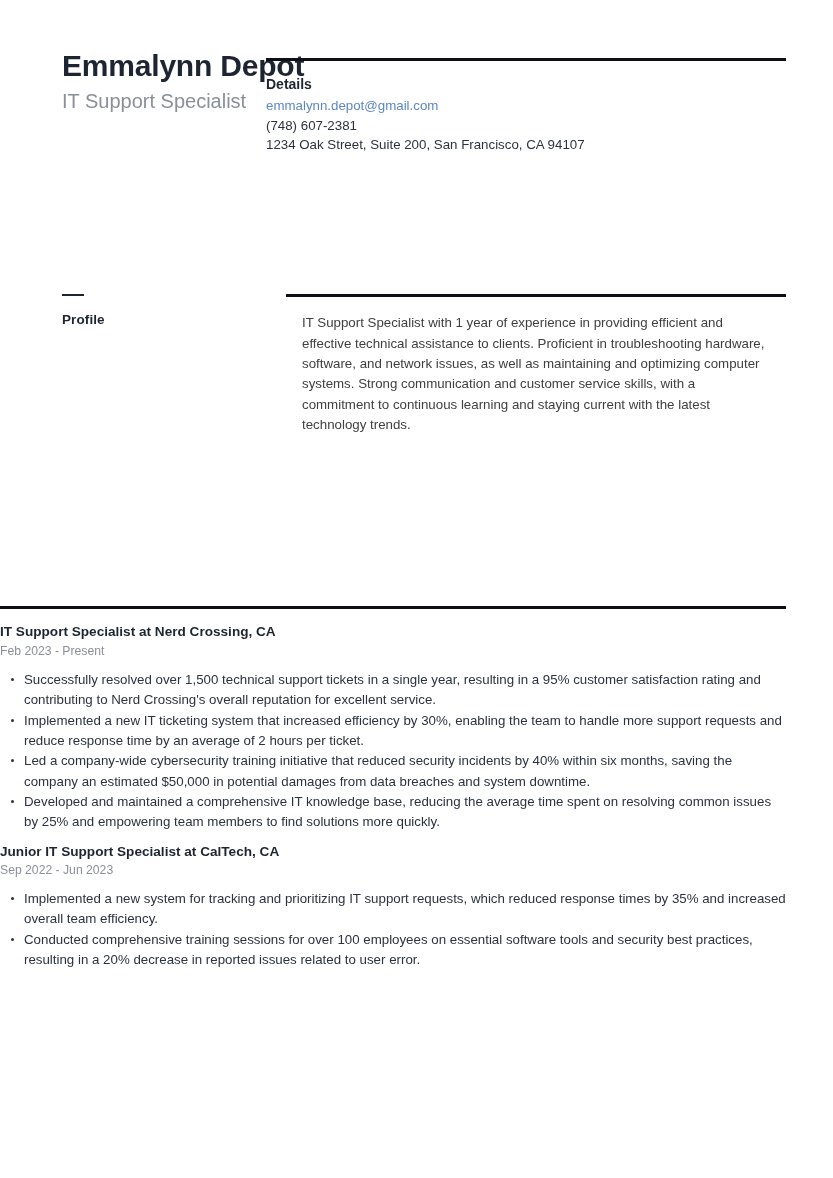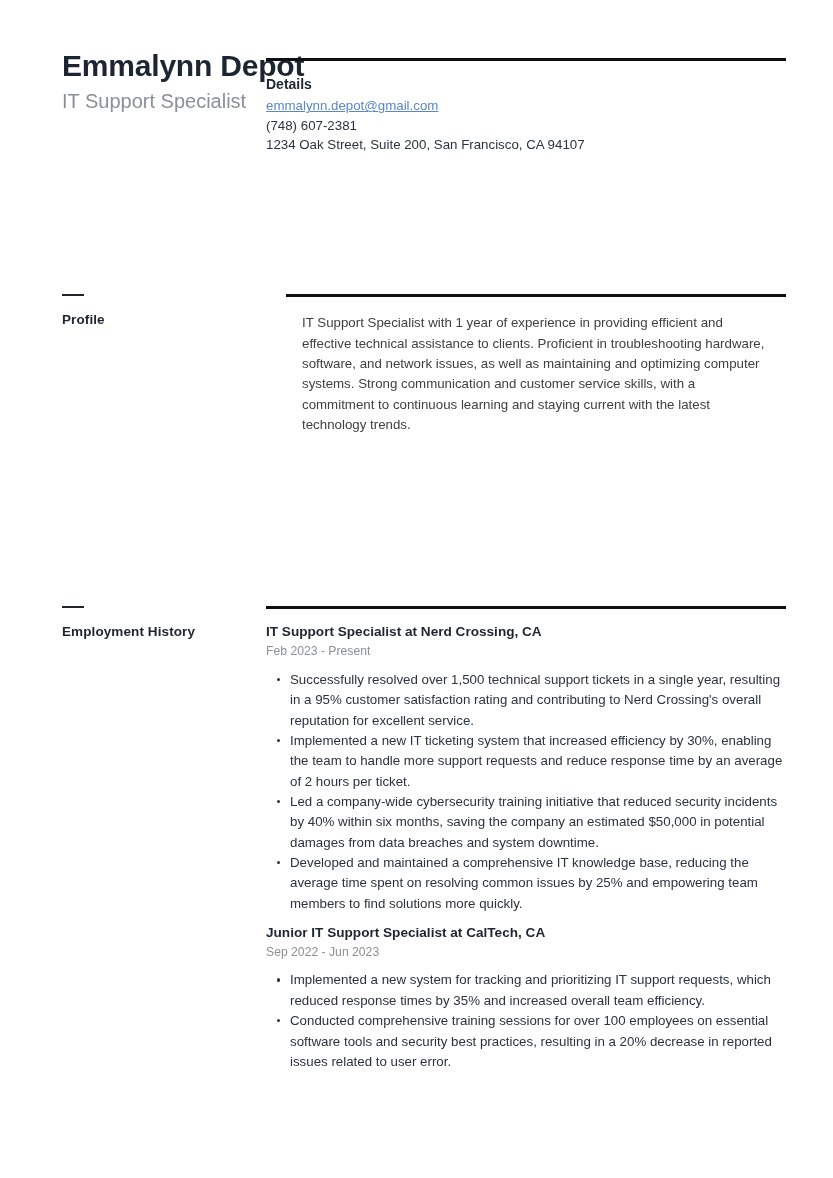--- a/index.html
+++ b/index.html
@@ -103,21 +103,20 @@
     line-height: 1.3;
   }
   .detail-line {
     font-size: 13.3px;
     color: #2b3240;
     line-height: 1.46;
   }
   .detail-link {
     font-size: 13.3px;
     color: #5b87c7;
-    text-decoration: underline;
     line-height: 1.46;
     display: inline-block;
     cursor: pointer;
     text-align: right;
   }
 
   
   .body-text {
     font-size: 13.3px;
     color: #404040;
@@ -201,24 +200,20 @@
         <div class="dash"></div>
         <div class="section-label">Profile</div>
       </div>
       <div class="col-right">
         <div class="rule"></div>
         <p class="body-text">IT Support Specialist with 1 year of experience in providing efficient and effective technical assistance to clients. Proficient in troubleshooting hardware, software, and network issues, as well as maintaining and optimizing computer systems. Strong communication and customer service skills, with a commitment to continuous learning and staying current with the latest technology trends.</p>
       </div>
     </div>
 
     <div class="section sec-employ">
-      <div class="col-left">
-        <div class="dash"></div>
-        <div class="section-label">Employment History</div>
-      </div>
       <div class="col-right">
         <div class="rule"></div>
 
         <div class="entry">
           <div class="entry-title">IT Support Specialist at Nerd Crossing, CA</div>
           <div class="entry-date">Feb 2023 - Present</div>
           <ul class="bullets">
             <li>Successfully resolved over 1,500 technical support tickets in a single year, resulting in a 95% customer satisfaction rating and contributing to Nerd Crossing's overall reputation for excellent service.</li>
             <li>Implemented a new IT ticketing system that increased efficiency by 30%, enabling the team to handle more support requests and reduce response time by an average of 2 hours per ticket.</li>
             <li>Led a company-wide cybersecurity training initiative that reduced security incidents by 40% within six months, saving the company an estimated $50,000 in potential damages from data breaches and system downtime.</li>

